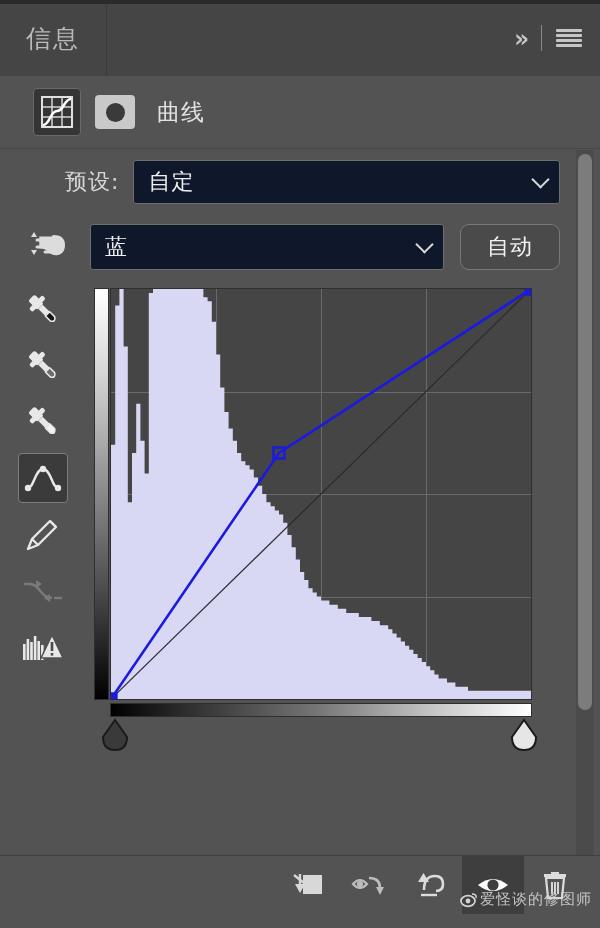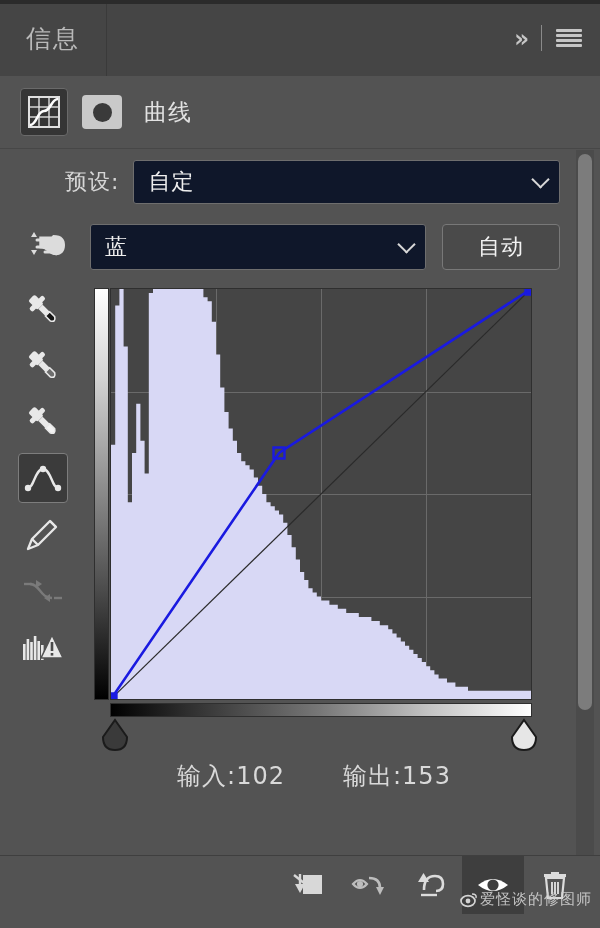--- a/index.html
+++ b/index.html
@@ -77,21 +77,21 @@
   .hamburger i { display:block; height: 3px; background: #c6c6c6; border-radius: 1px; }
 
   
   .adjhead {
     position: absolute;
     left: 0; top: 76px;
     width: 600px; height: 73px;
     background: #535353;
     display: flex;
     align-items: center;
-    padding-left: 20px;
+    padding-left: 33px;
     gap: 14px;
     border-bottom: 1px solid #474747;
   }
   .curves-thumb {
     width: 48px; height: 48px;
     background: #353535;
     border: 1px solid #6a6a6a;
     border-radius: 4px;
     display: flex; align-items: center; justify-content: center;
     cursor: pointer;
@@ -155,24 +155,24 @@
   .icon-slot {
     width: 56px; height: 44px;
     display: flex; align-items: center; justify-content: center;
     flex: 0 0 auto;
   }
   .channel-select {
     width: 320px;
     height: 46px;
   }
   .auto-btn {
-    width: 118px; height: 46px;
+    width: 100px; height: 46px;
     background: #4a4a4a;
     border: 1px solid #787878;
-    border-radius: 4px;
+    border-radius: 9px;
     color: #f2f2f2;
     font-size: 22px;
     display: flex; align-items: center; justify-content: center;
     cursor: pointer;
     letter-spacing: 1px;
     font-family: inherit;
   }
 
   
   .toolcol {
@@ -484,24 +484,20 @@
     <svg width="30" height="34" viewBox="0 0 30 34">
       <path d="M15 2 L27 19 Q27 32 15 32 Q3 32 3 19 Z" fill="#3a3a3a" stroke="#1b1b1b" stroke-width="2"></path>
     </svg>
   </div>
   <div class="drop" style="left:509px">
     <svg width="30" height="34" viewBox="0 0 30 34">
       <path d="M15 2 L27 19 Q27 32 15 32 Q3 32 3 19 Z" fill="#e6e6e6" stroke="#1b1b1b" stroke-width="2"></path>
     </svg>
   </div>
 
-  <div class="readout">
-    <span><span>输入:</span><span>102</span></span>
-    <span><span>输出:</span><span>153</span></span>
-  </div>
 
   <div class="scrolltrack"></div>
   <div class="scrollthumb"></div>
 
   <div class="divider-line"></div>
   <div class="bottombar">
 
     <div class="bbtn">
       <svg width="34" height="30" viewBox="0 0 34 30">
         <rect x="13" y="5" width="19" height="19" fill="#d8d8d8"></rect>

